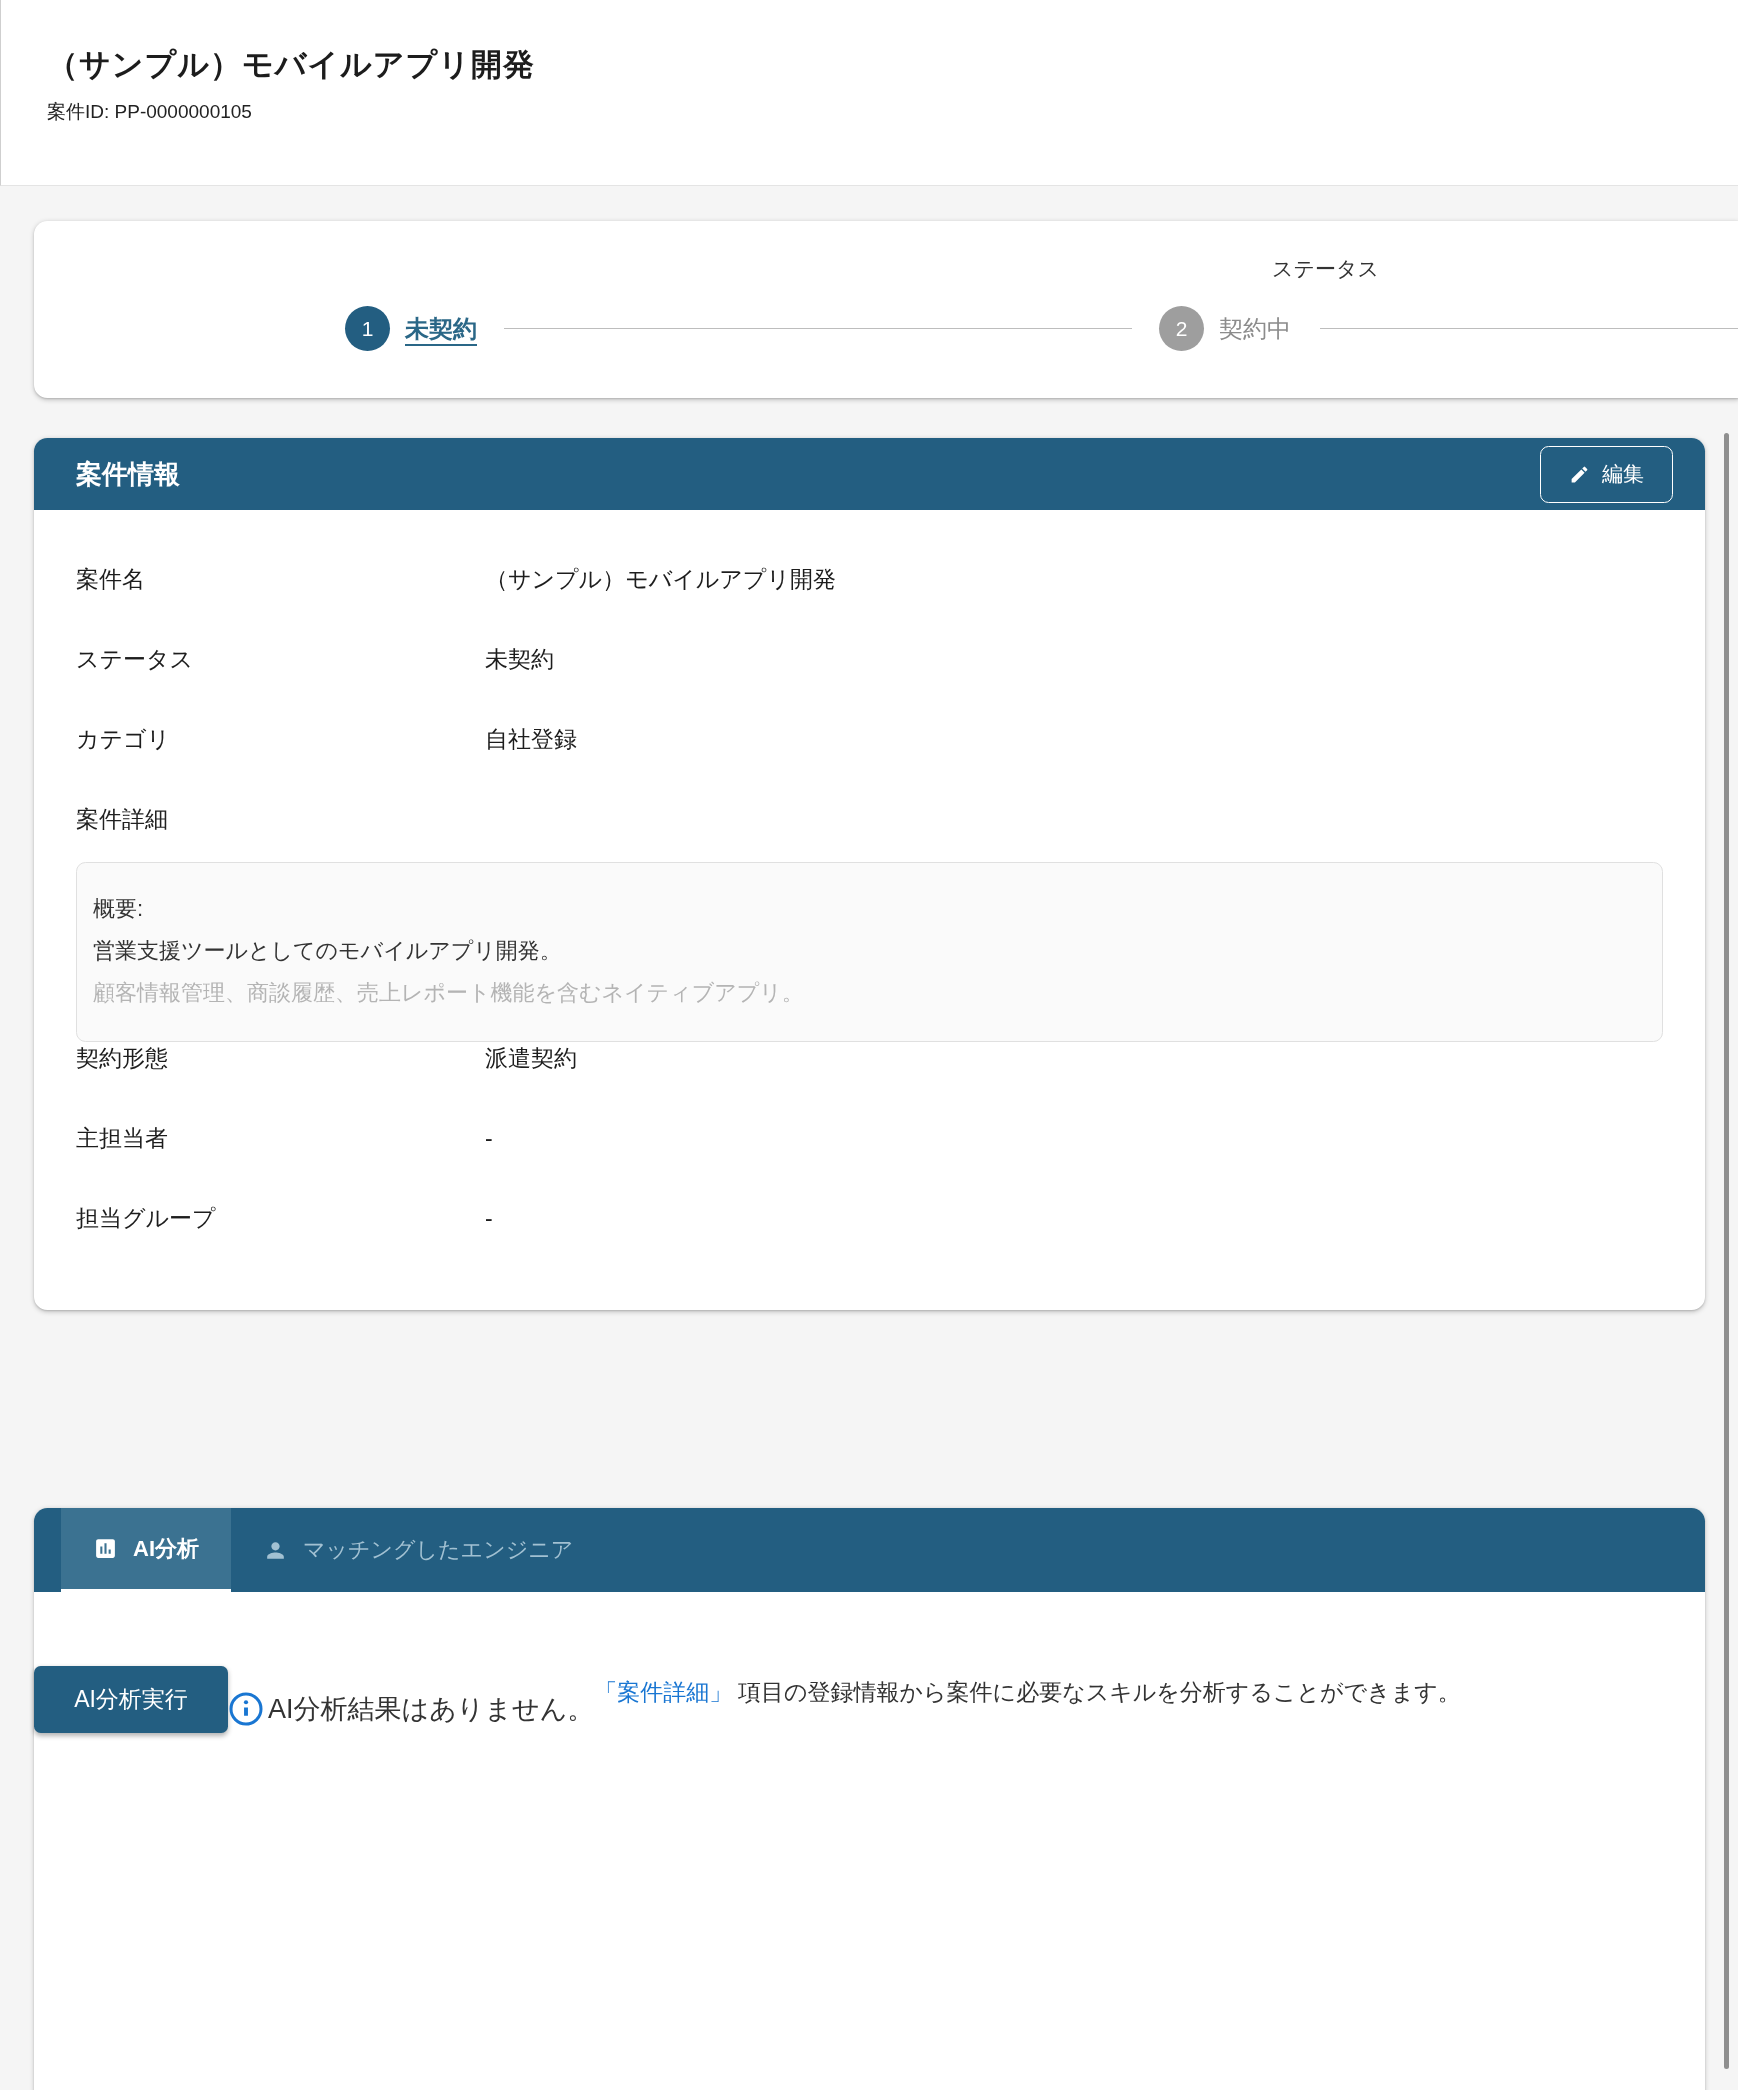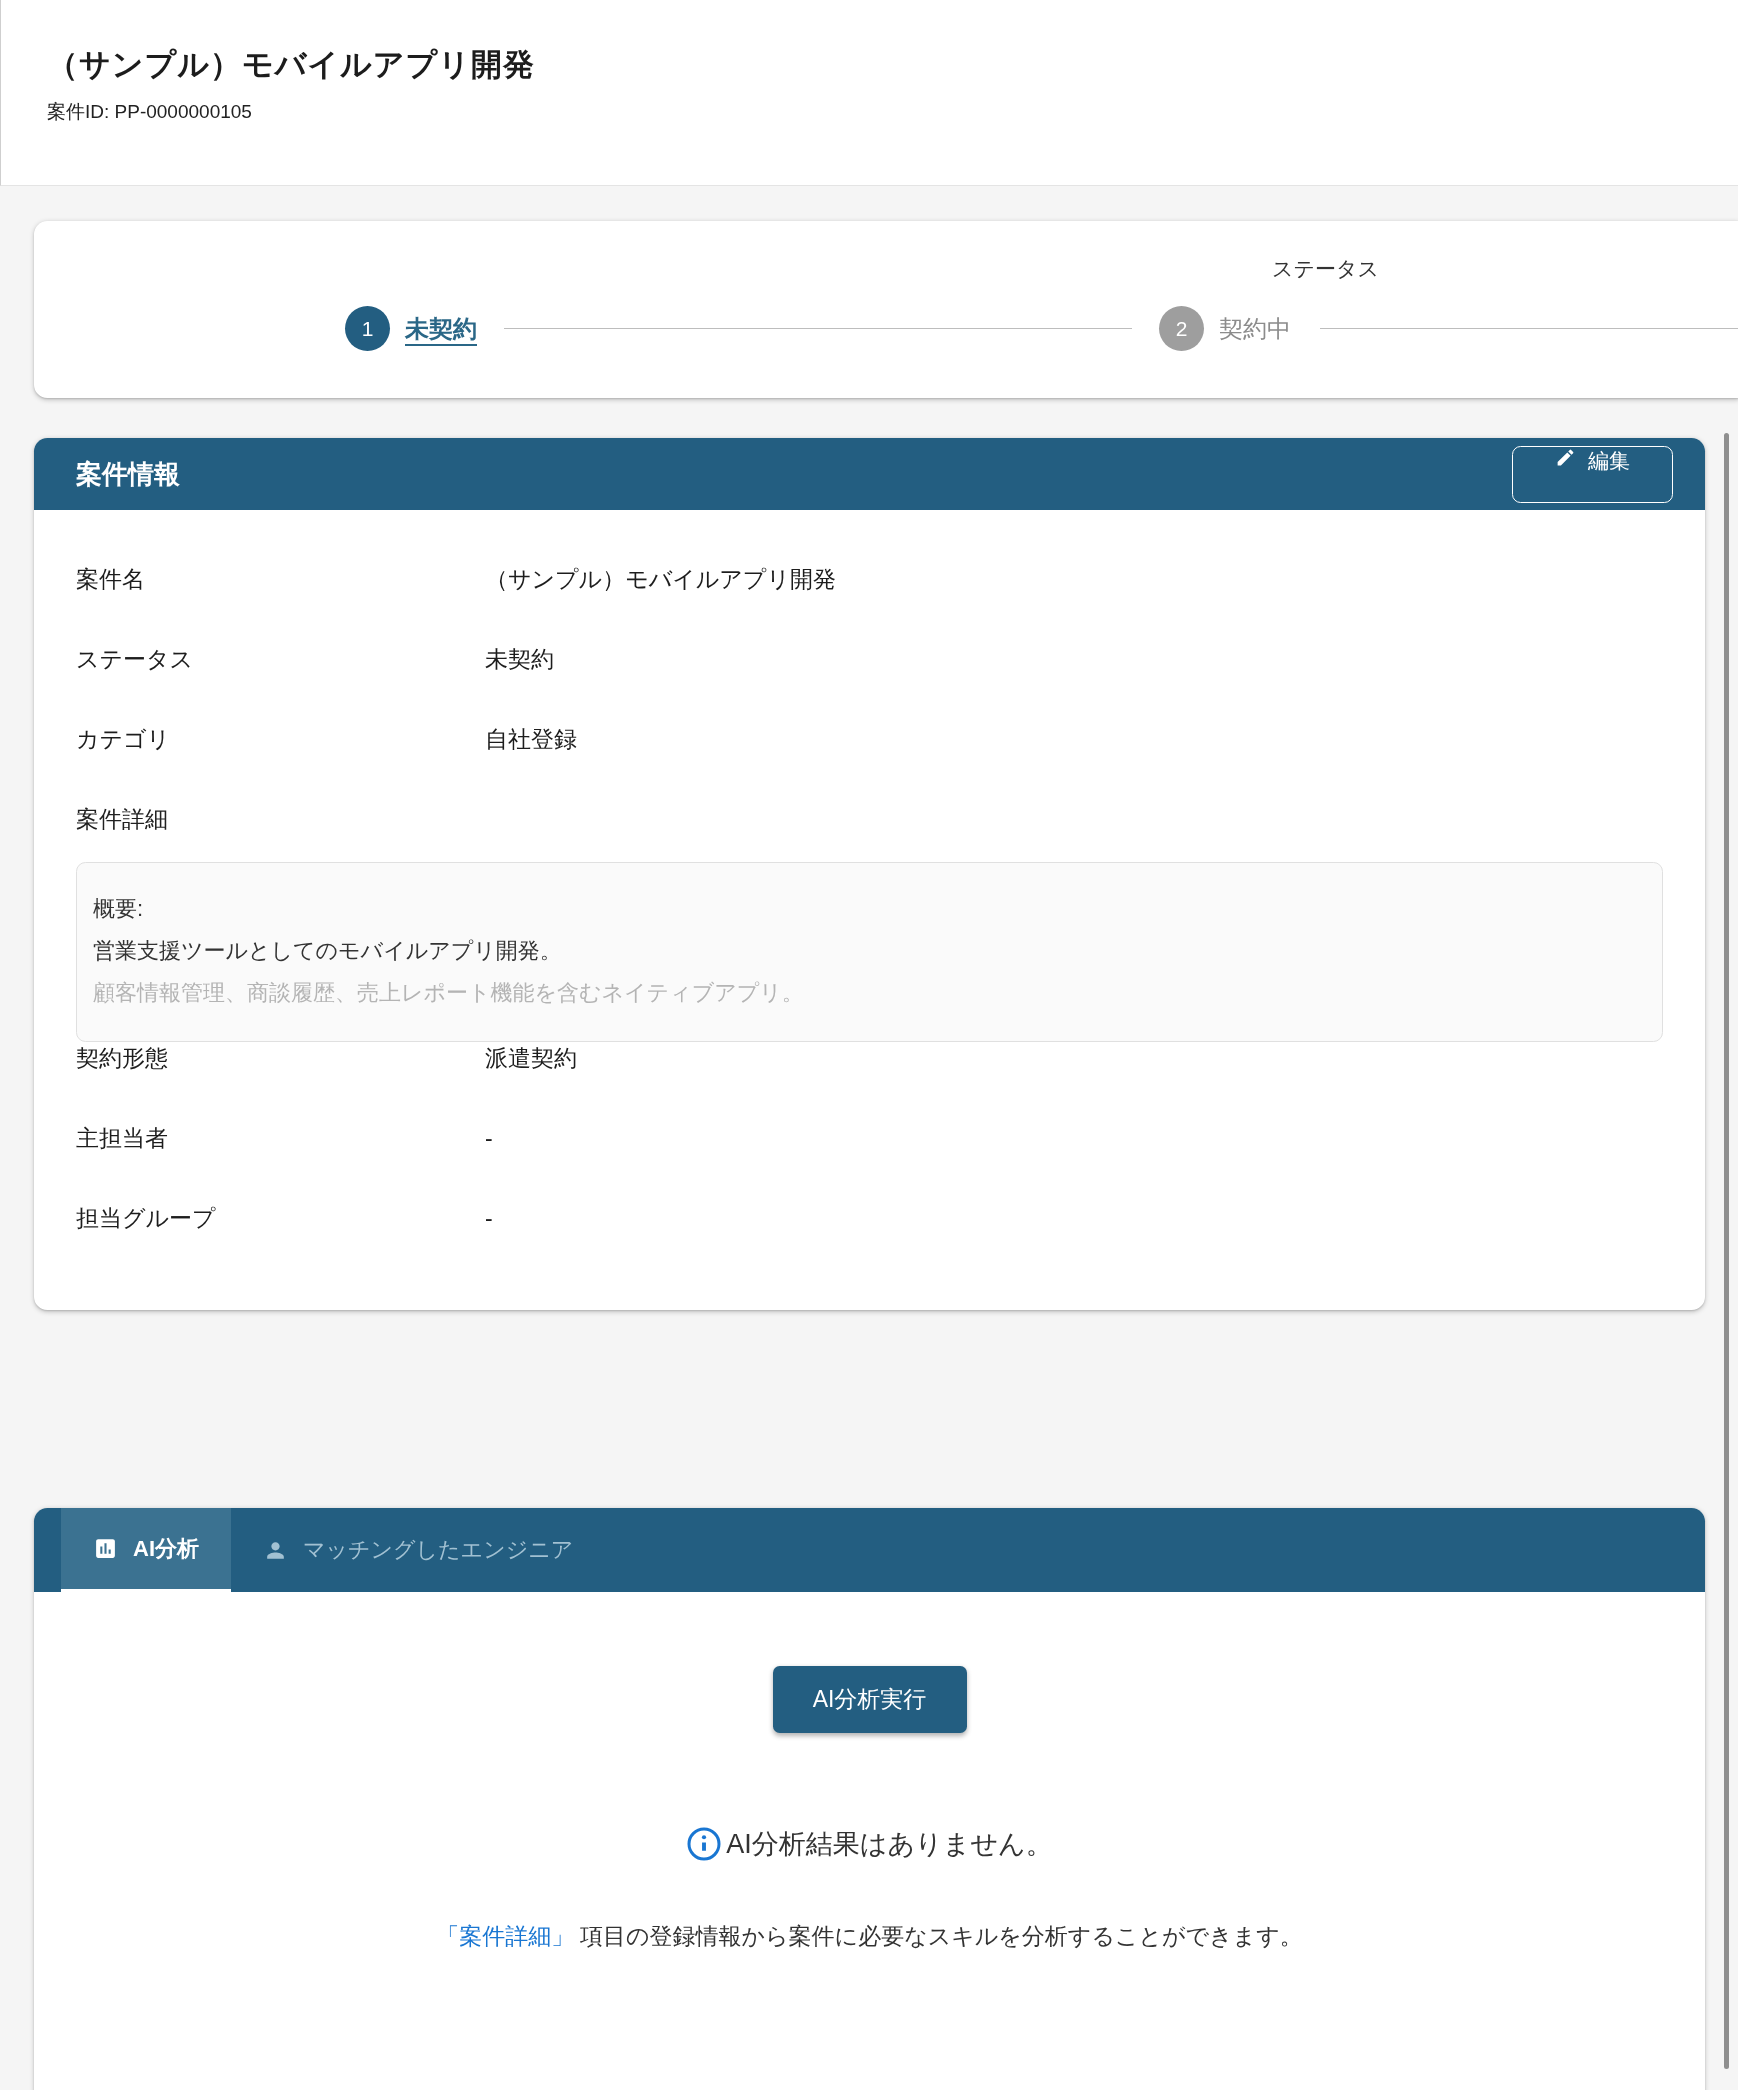--- a/index.html
+++ b/index.html
@@ -58,24 +58,24 @@
     background: #fff; border-radius: 13.3px;
     box-shadow: 0 1.9px 4.8px rgba(0,0,0,.20), 0 1px 1.9px rgba(0,0,0,.14);
   }
   .info-panel { top: 438px; }
   .panel-header {
     height: 72px; background: #235e81; border-radius: 13.3px 13.3px 0 0;
     display: flex; align-items: center; padding: 0 32px 0 42px;
   }
   .panel-title { color: #fff; font-size: 26px; font-weight: 700; flex: 1; }
   .edit-btn {
-    display: flex; align-items: flex-start; gap: 12.4px;
+    display: flex; align-items: center; gap: 12.4px;
     background: transparent; color: #fff;
     border: 1.9px solid #fff; border-radius: 8.6px;
-    height: 57px; padding: 0 42px;
+    height: 57px; padding: 0 28px;
     font-size: 21px; font-family: inherit; cursor: pointer;
   }
 
   .panel-body { padding: 53px 42px 76px; }
   .field-row { display: grid; grid-template-columns: 409px 1fr; margin-bottom: 48px; }
   .field-row:last-child { margin-bottom: 0; }
   .field-label { font-size: 23px; line-height: 32px; color: #1d1d1d; font-weight: 500; }
   .field-value { font-size: 23px; line-height: 32px; color: #1d1d1d; }
 
   .detail-section { margin-bottom: 0; }
@@ -99,21 +99,21 @@
     display: flex; align-items: stretch; padding-left: 27px;
   }
   .tab {
     display: flex; align-items: center; gap: 15px;
     padding: 0 32px; font-size: 22px; color: #a2c1d2; cursor: pointer;
   }
   .tab.active {
     background: #3b7291; color: #fff; font-weight: 700;
     border-bottom: 3.8px solid #fff;
   }
-  .tab-body { display: flex; flex-direction: column; align-items: center; }
+  .tab-body { display: flex; flex-direction: row; align-items: center; }
   .run-btn {
     margin-top: 74px; width: 194px; height: 67px;
     background: #235e81; color: #fff; border: none; border-radius: 6.7px;
     font-size: 23px; font-family: inherit; cursor: pointer;
     box-shadow: 0 2.9px 4.8px rgba(0,0,0,.30);
   }
   .empty-row { margin-top: 93px; display: flex; align-items: center; gap: 4px; font-size: 27px; color: #333; }
   .hint-row { margin-top: 59px; font-size: 23px; color: #333; }
   .hint-link { color: #1976d2; cursor: pointer; }
   .hint-text { margin-left: 5.7px; }

